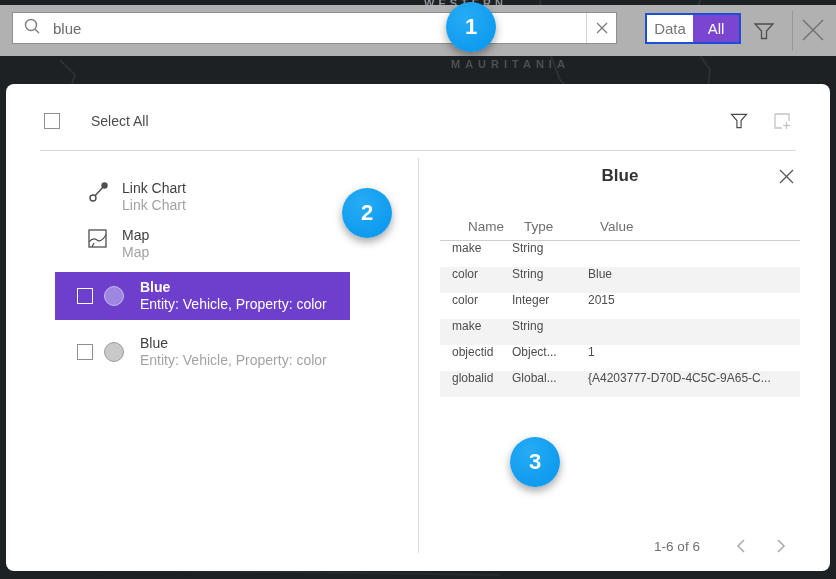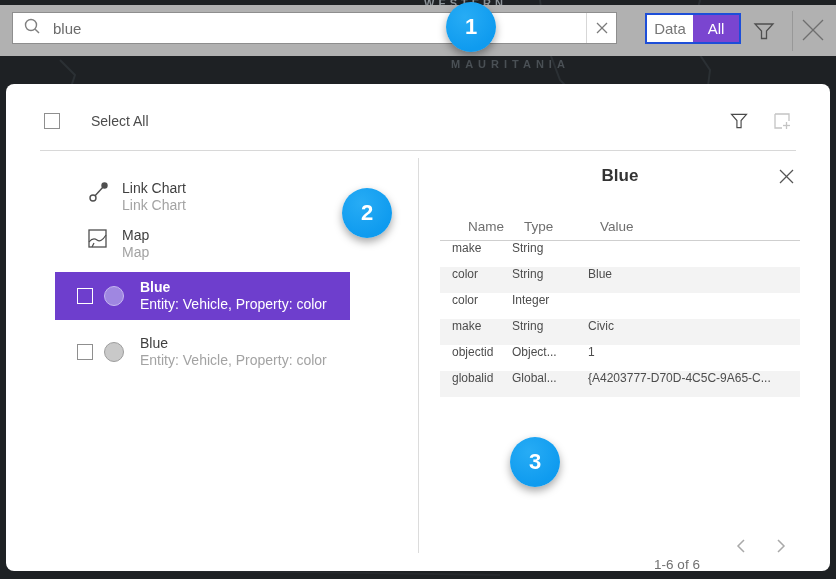--- a/index.html
+++ b/index.html
@@ -86,21 +86,21 @@
   }
   .detail-close { position:absolute; left:772px; top:84px; cursor:pointer; }
   .tbl-head { position:absolute; top:135px; font-size:13.5px; color:#6f6f6f; }
   .tbl-underline { position:absolute; left:434px; top:156px; width:360px; height:1px; background:#cfcfcf; }
   .tbl { position:absolute; left:434px; top:157px; width:360px; }
   .tbl-row { display:flex; height:26px; align-items:flex-start; font-size:12px; color:#4d4d4d; }
   .tbl-row:nth-child(even) { background:#f3f3f3; }
   .cell-name  { width:72px; padding-left:12px; white-space:nowrap; }
   .cell-type  { width:76px; white-space:nowrap; }
   .cell-value { flex:1; white-space:nowrap; overflow:hidden; }
-  .pagination-label { position:absolute; left:640px; top:473px; width:62px; text-align:center; font-size:13.5px; color:#707070; }
+  .pagination-label { position:absolute; left:640px; top:455px; width:62px; text-align:center; font-size:13.5px; color:#707070; }
   .page-btn { position:absolute; top:452px; width:20px; height:20px; display:flex; align-items:center; justify-content:center; cursor:pointer; }
   
   .ann {
     position:absolute; width:50px; height:50px; border-radius:50%;
     background:radial-gradient(circle at 38% 30%, #27acf5 0%, #0f9bef 70%);
     box-shadow:0 4px 9px rgba(0,0,0,0.35);
     display:flex; align-items:center; justify-content:center;
     color:#ffffff; font-size:22px; font-weight:bold; z-index:5;
   }
 </style>
@@ -232,25 +232,25 @@
       <span class="cell-type">String</span>
     </div>
     <div class="tbl-row">
       <span class="cell-name">color</span>
       <span class="cell-type">String</span>
       <span class="cell-value">Blue</span>
     </div>
     <div class="tbl-row">
       <span class="cell-name">color</span>
       <span class="cell-type">Integer</span>
+      <span class="cell-value">2015</span>
     </div>
     <div class="tbl-row">
       <span class="cell-name">make</span>
       <span class="cell-type">String</span>
-      <span class="cell-value">Civic</span>
     </div>
     <div class="tbl-row">
       <span class="cell-name">objectid</span>
       <span class="cell-type">Object...</span>
       <span class="cell-value">1</span>
     </div>
     <div class="tbl-row">
       <span class="cell-name">globalid</span>
       <span class="cell-type">Global...</span>
       <span class="cell-value">{A4203777-D70D-4C5C-9A65-C...</span>

